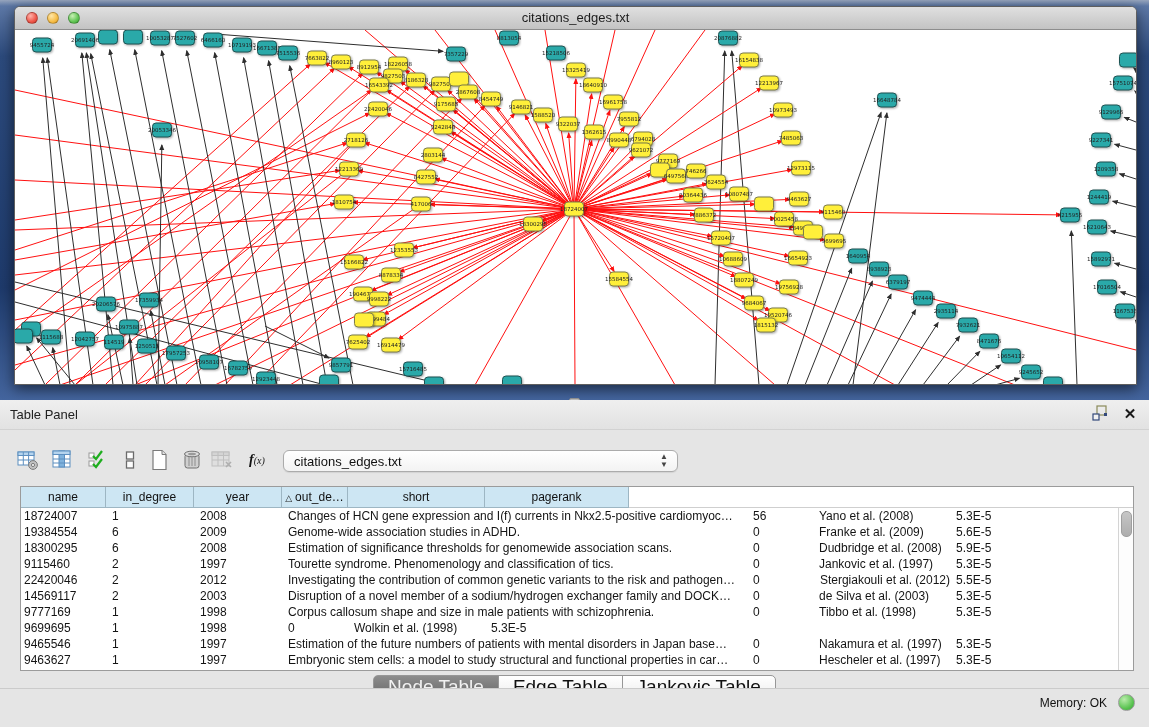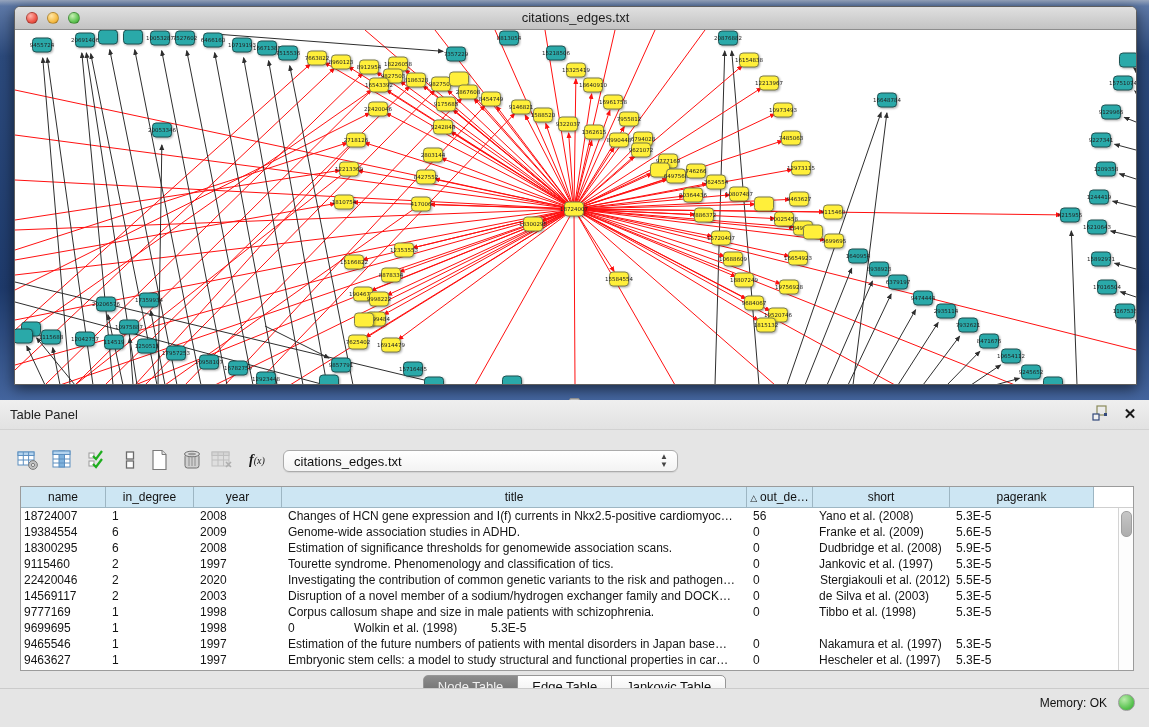--- a/index.html
+++ b/index.html
@@ -56,21 +56,21 @@
   .trow{display:flex;height:16px;}
   .td{box-sizing:border-box;font-size:12px;color:#141414;line-height:16px;
     padding-left:6px;overflow:hidden;white-space:nowrap;flex:0 0 auto;}
   .td.c0{padding-left:3px;}
   .vscroll{position:absolute;right:0;top:21px;bottom:0;width:14px;background:#fdfdfd;border-left:1px solid #d4d4d4;}
   .vthumb{position:absolute;left:2px;top:3px;width:9px;height:24px;border-radius:5px;
     background:linear-gradient(#c6c6c6,#adadad);border:1px solid #9f9f9f;}
 
   .tabbar{position:absolute;left:0;top:275px;width:100%;height:22px;text-align:center;}
   .seg{display:inline-flex;}
-  .seg button{height:22px;font-size:13px;font-family:"Liberation Sans",sans-serif;
+  .seg button{height:22px;font-size:19px;font-family:"Liberation Sans",sans-serif;
     border:1px solid #979797;background:linear-gradient(#ffffff,#efefef);color:#111;
     padding:0 14px;margin-left:-1px;position:relative;}
   .seg button:first-child{border-radius:5px 0 0 5px;margin-left:0;}
   .seg button:last-child{border-radius:0 5px 5px 0;}
   .seg button.sel{background:linear-gradient(#8d8d8d,#6b6b6b);color:#f1f1f1;}
 
   .statusbar{position:absolute;left:0;top:288px;width:100%;height:27px;background:#e5e5e5;border-top:1px solid #cbcbcb;}
   .mem{position:absolute;right:42px;top:7px;font-size:12px;color:#111;}
   .memdot{position:absolute;right:14px;top:5px;width:17px;height:17px;border-radius:50%;
     border:1px solid #9a9a9a;box-sizing:border-box;
@@ -840,21 +840,20 @@
           <span>▼</span>
         </span>
     </div>
   </div>
 
   <div class="tablewrap">
     <div class="thead" id="thead">
         <div class="th" style="width: 85px;">name</div>
         <div class="th" style="width: 88px;">in_degree</div>
         <div class="th" style="width: 88px;">year</div>
-        <div class="th" style="width: 465px;">title</div>
         <div class="th" style="width: 66px;"><span class="sort">△</span>out_de…</div>
         <div class="th" style="width: 137px;">short</div>
         <div class="th" style="width: 144px;">pagerank</div>
         <div class="th-filler"></div>
       </div>
     <div id="tbody">
         <div class="trow">
           <div class="td c0" style="width: 85px;">18724007</div>
           <div class="td c1" style="width: 88px;">1</div>
           <div class="td c2" style="width: 88px;">2008</div>
@@ -886,21 +885,21 @@
           <div class="td c1" style="width: 88px;">2</div>
           <div class="td c2" style="width: 88px;">1997</div>
           <div class="td c3" style="width: 465px;">Tourette syndrome. Phenomenology and classification of tics.</div>
           <div class="td c4" style="width: 66px;">0</div>
           <div class="td c5" style="width: 137px;">Jankovic et al. (1997)</div>
           <div class="td c6" style="width: 144px;">5.3E-5</div>
         </div>
         <div class="trow">
           <div class="td c0" style="width: 85px;">22420046</div>
           <div class="td c1" style="width: 88px;">2</div>
-          <div class="td c2" style="width: 88px;">2020</div>
+          <div class="td c2" style="width: 88px;">2012</div>
           <div class="td c3" style="width: 465px;">Investigating the contribution of common genetic variants to the risk and pathogen…</div>
           <div class="td c4" style="width: 66px;">0</div>
           <div class="td c5" style="width: 137px; text-align: right;">Stergiakouli et al. (2012)</div>
           <div class="td c6" style="width: 144px;">5.5E-5</div>
         </div>
         <div class="trow">
           <div class="td c0" style="width: 85px;">14569117</div>
           <div class="td c1" style="width: 88px;">2</div>
           <div class="td c2" style="width: 88px;">2003</div>
           <div class="td c3" style="width: 465px;">Disruption of a novel member of a sodium/hydrogen exchanger family and DOCK…</div>

